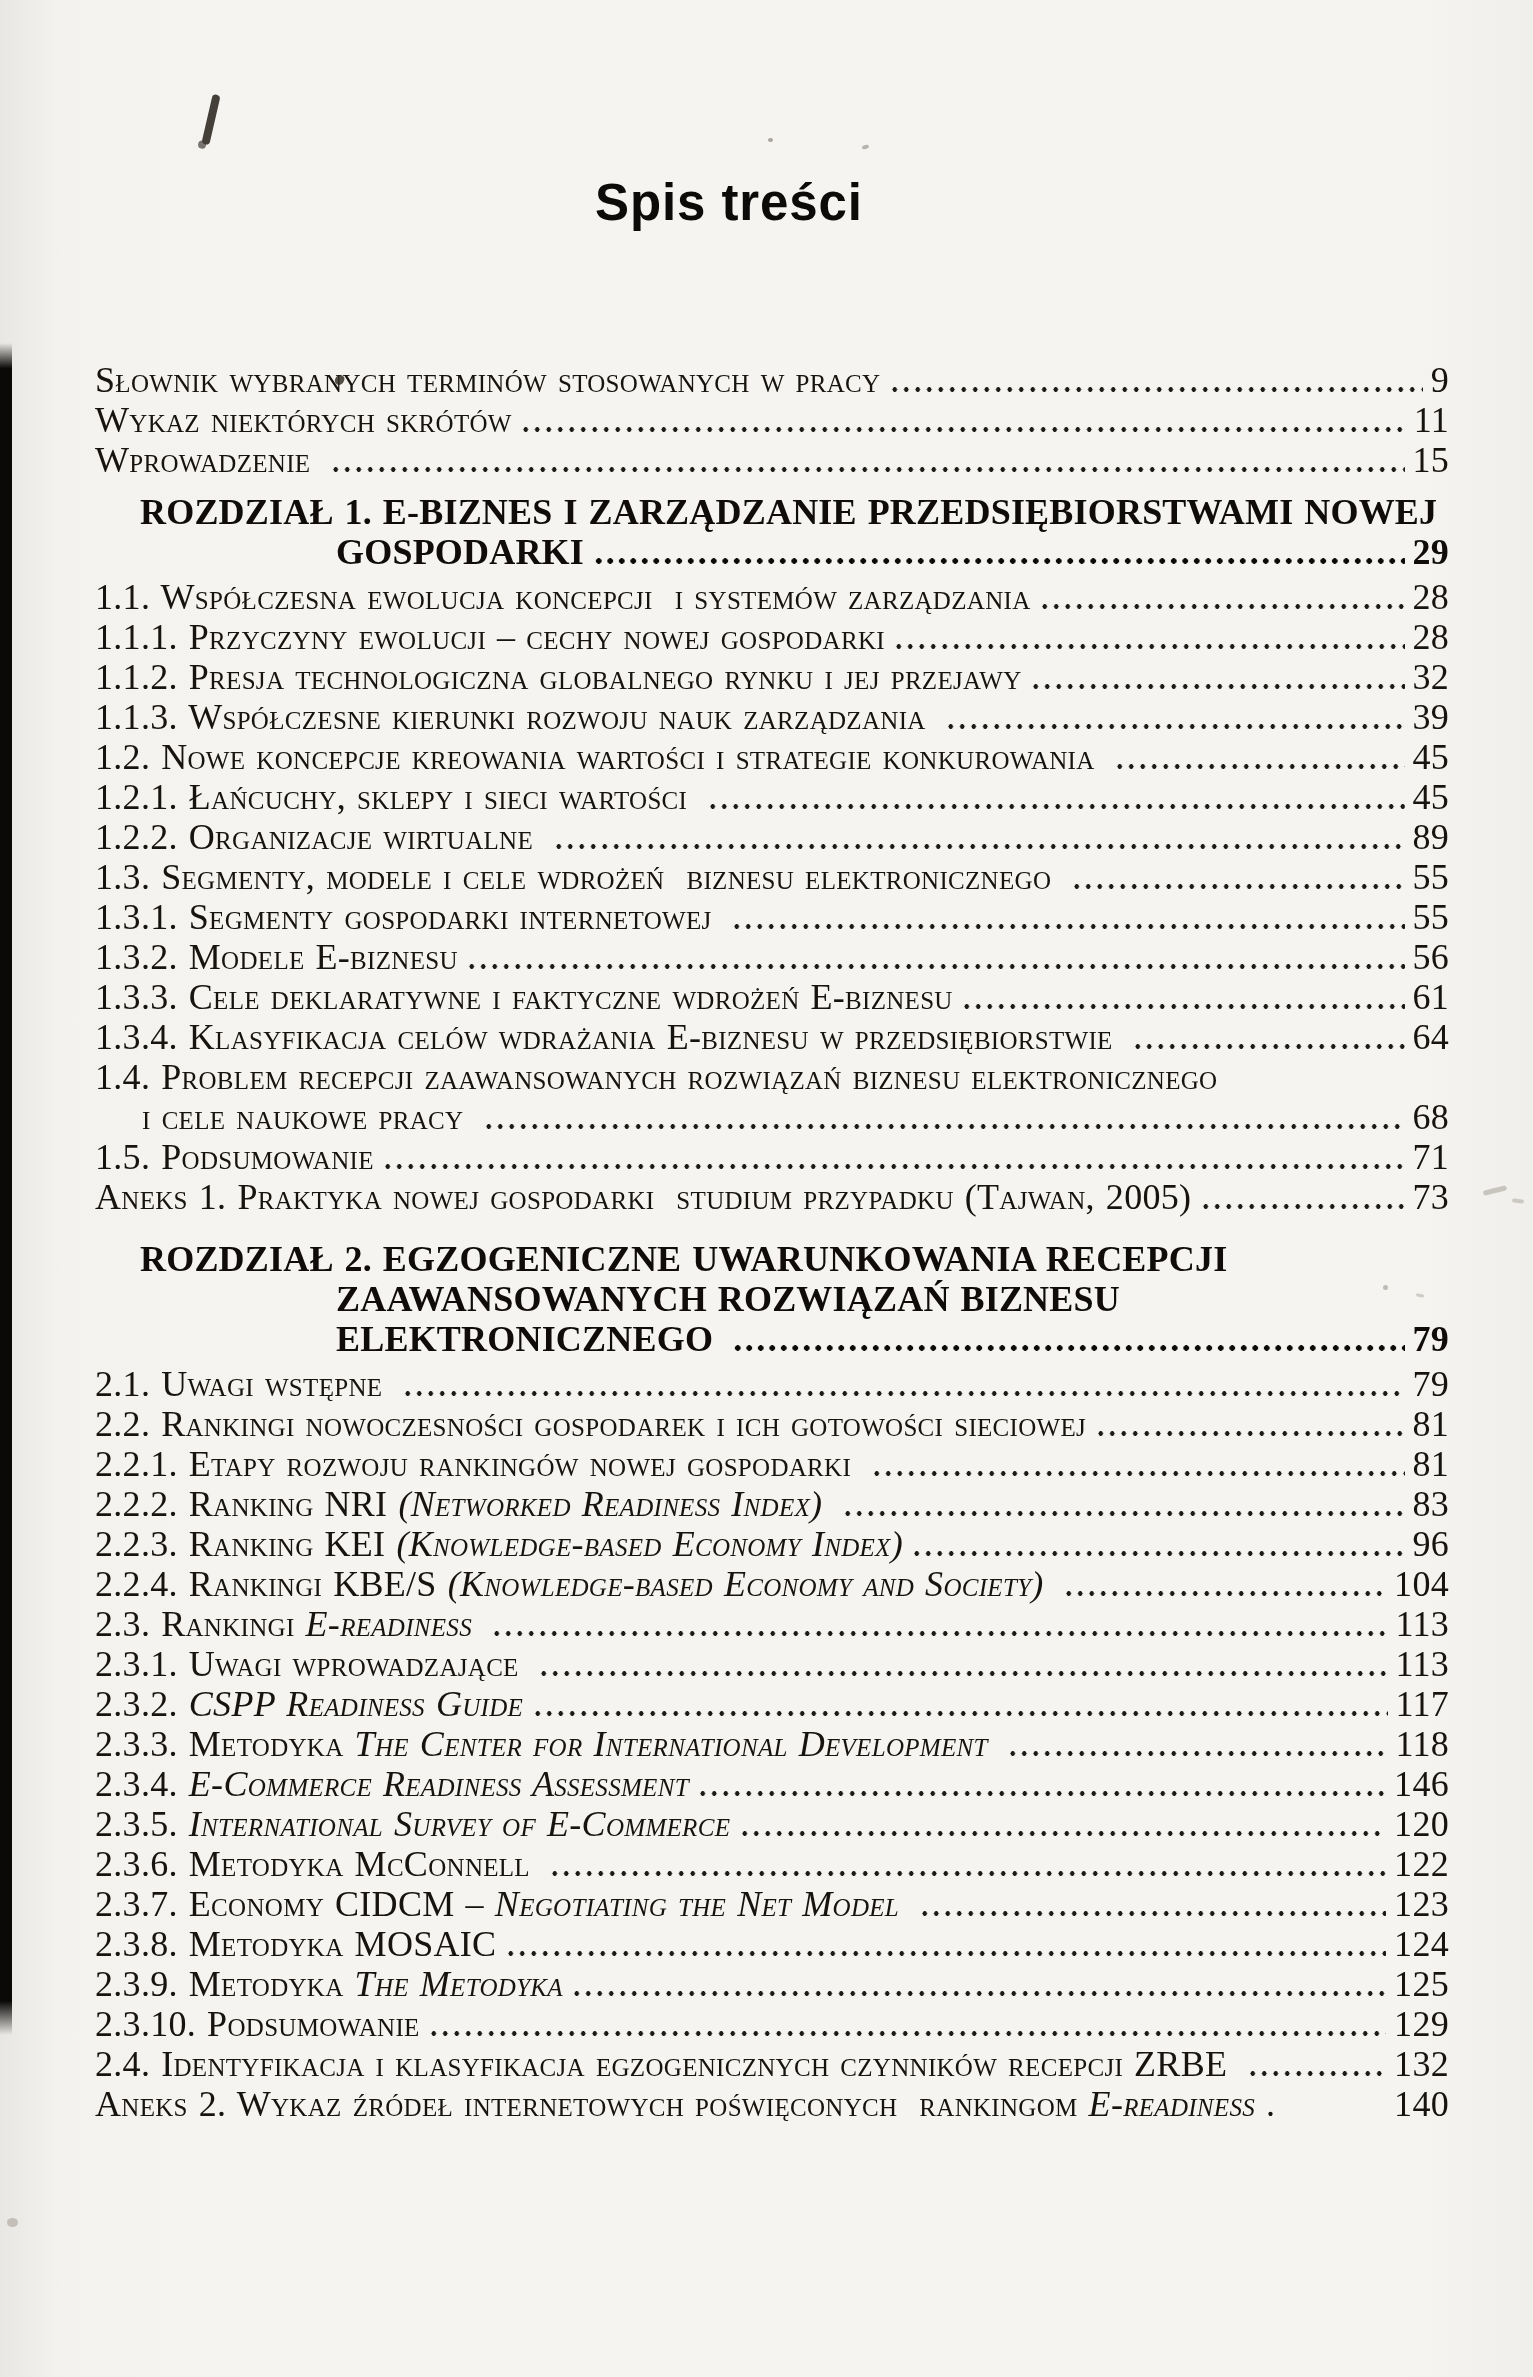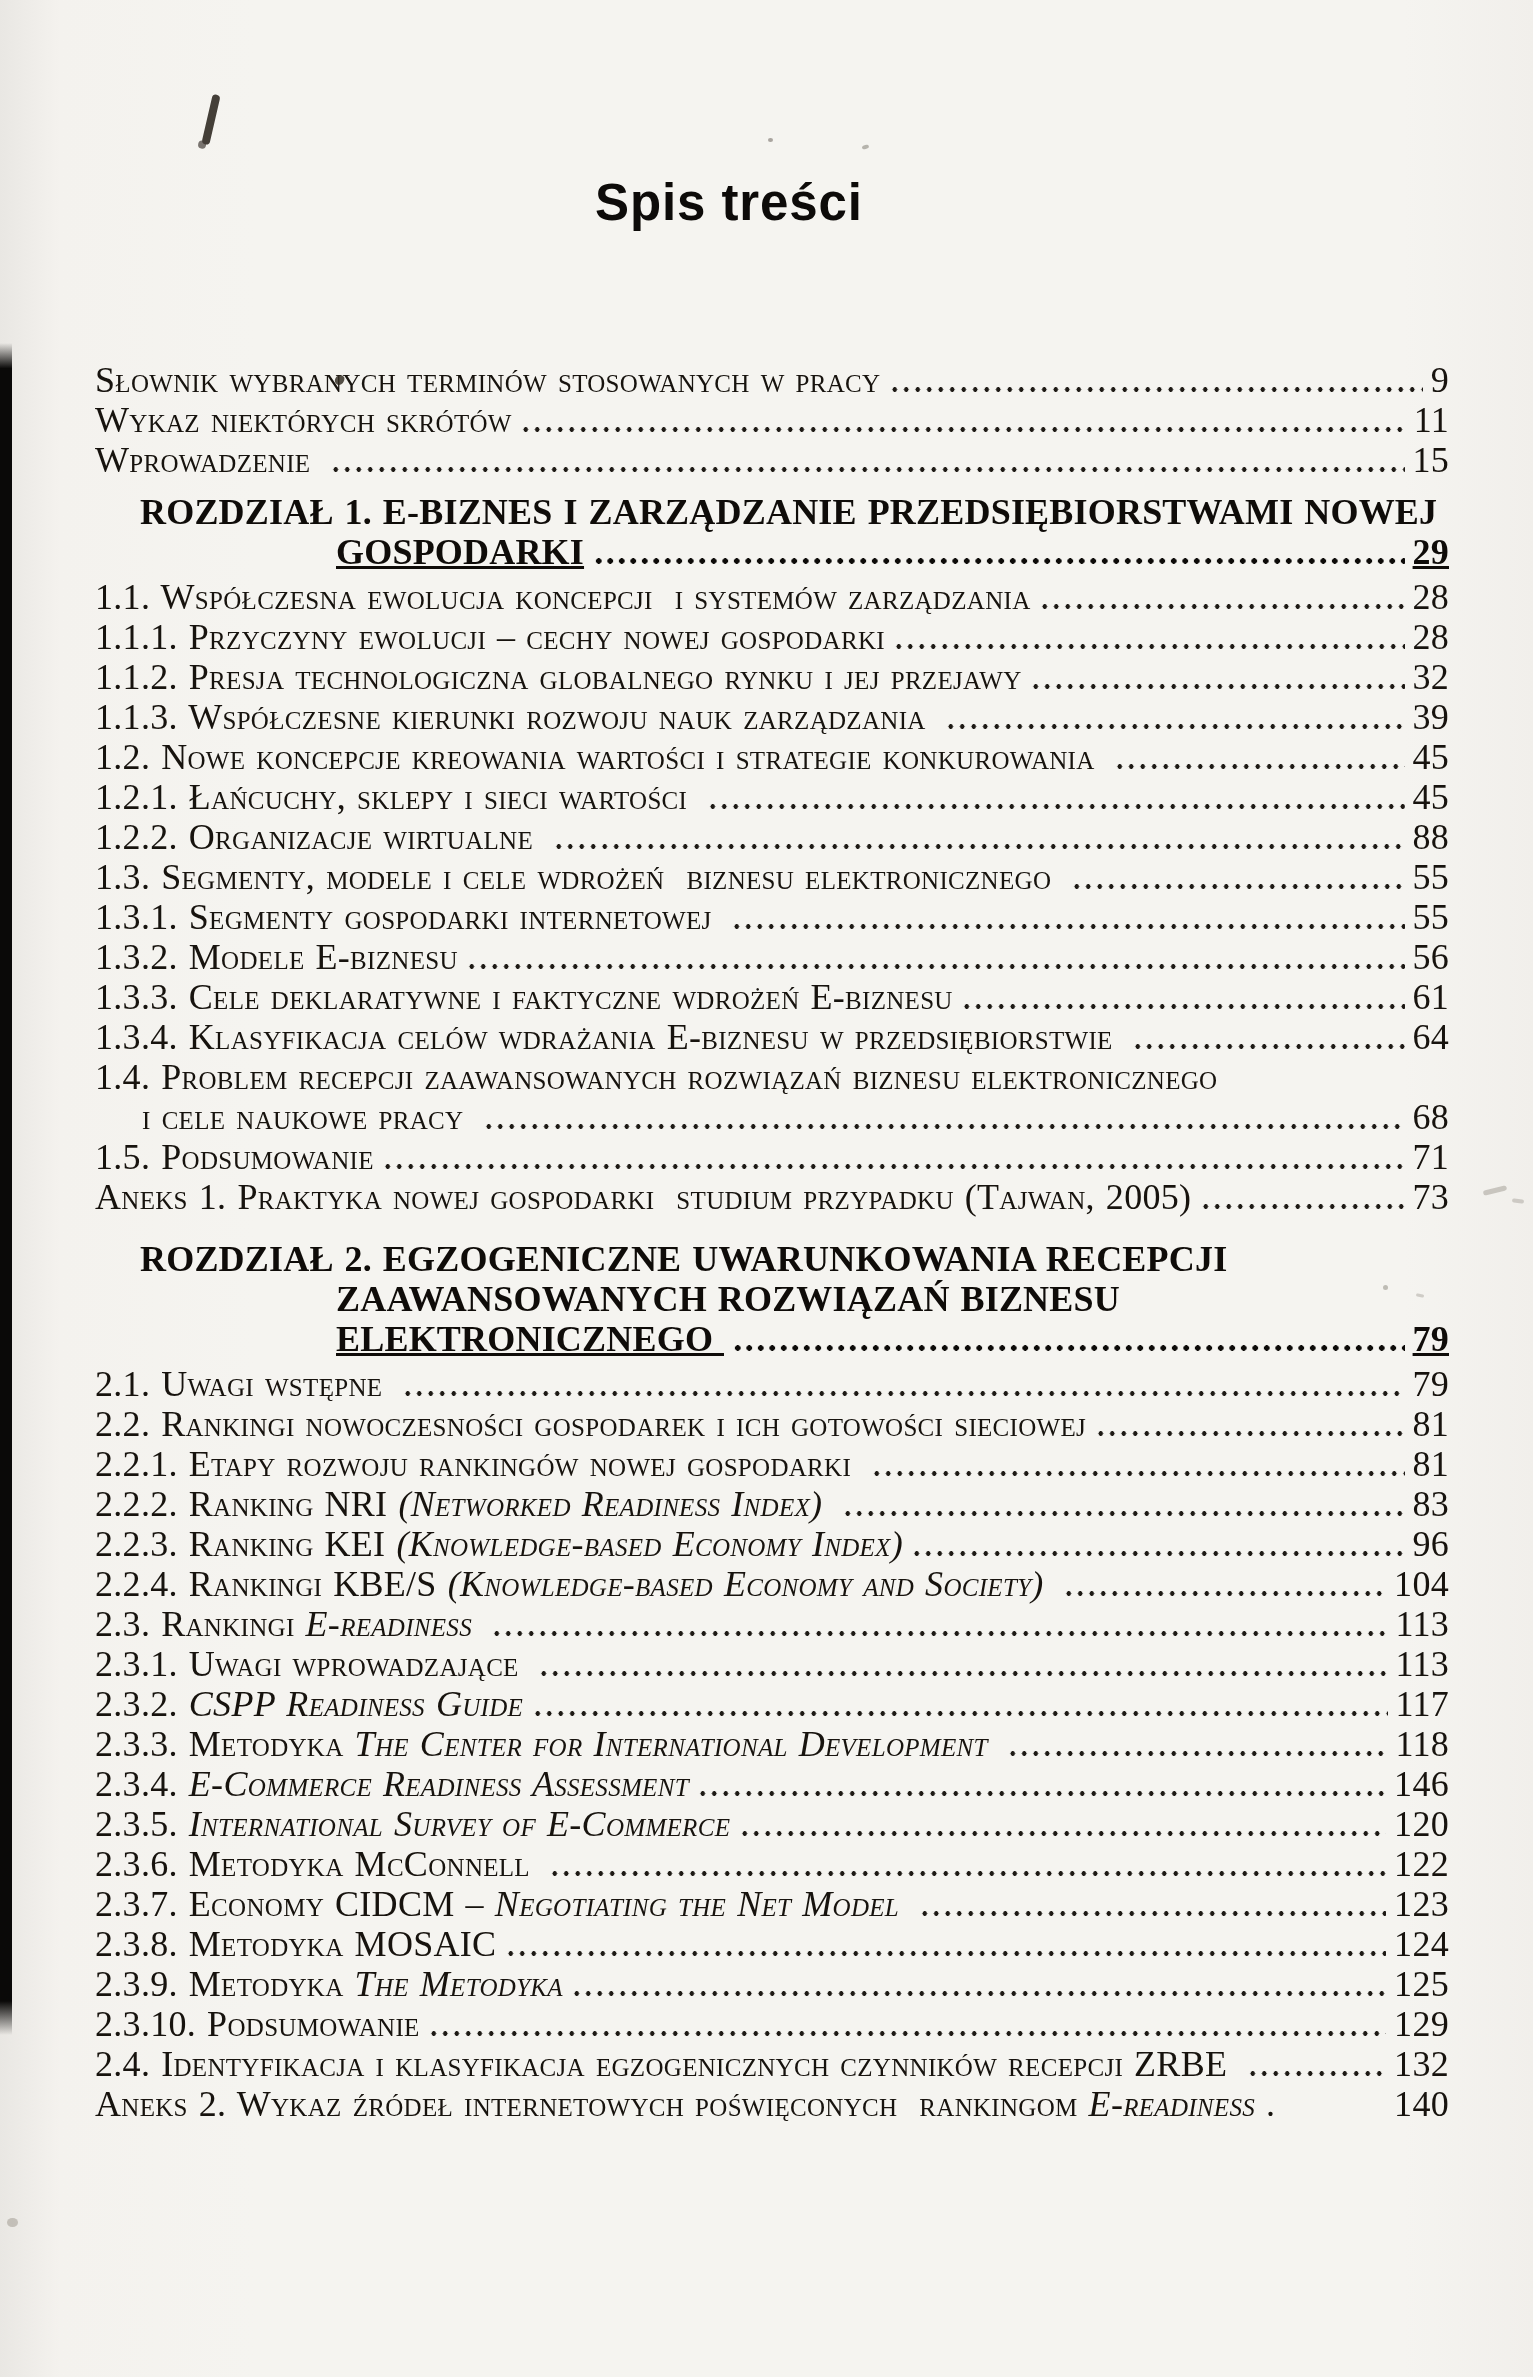--- a/index.html
+++ b/index.html
@@ -36,21 +36,21 @@
     display:flex;align-items:baseline;
     line-height:40px;font-size:36px;
     letter-spacing:0.3px;word-spacing:1.7px;
     overflow:hidden;
   }
   .row .seg{white-space:pre;}
   .sc{font-variant:small-caps;}
   .it{font-style:italic;}
   .chapter{font-weight:700;font-size:36px;letter-spacing:0.2px;color:#0f0c09;margin-left:45px;}
   .chapter-start{margin-top:12px;}
-  .chapter-end{margin-bottom:5.1px;text-decoration:underline;}
+  .chapter-end{margin-bottom:5.1px;}
   .gap-lg{margin-top:22px;}
   .leader{
     flex:1 1 auto;min-width:0;height:6.8px;
     margin:0 7.7px 0 8.5px;
     background-image:radial-gradient(circle, #1d1914 2.2px, rgba(29,25,20,0) 2.6px);
     background-size:11.5px 5.1px;
     background-repeat:repeat-x;
     background-position:left bottom;
   }
   .chapter .leader{
@@ -140,21 +140,21 @@
           <span class="pg ">45</span>
         </div>
         <div class="row">
           <span class="sc"><span class="seg">1.2.1. Łańcuchy, sklepy i sieci wartości </span></span>
           <div class="leader"></div>
           <span class="pg ">45</span>
         </div>
         <div class="row">
           <span class="sc"><span class="seg">1.2.2. Organizacje wirtualne </span></span>
           <div class="leader"></div>
-          <span class="pg ">88</span>
+          <span class="pg ">89</span>
         </div>
         <div class="row">
           <span class="sc"><span class="seg">1.3. Segmenty, modele i cele wdrożeń  biznesu elektronicznego </span></span>
           <div class="leader"></div>
           <span class="pg ">55</span>
         </div>
         <div class="row">
           <span class="sc"><span class="seg">1.3.1. Segmenty gospodarki internetowej </span></span>
           <div class="leader"></div>
           <span class="pg ">55</span>

